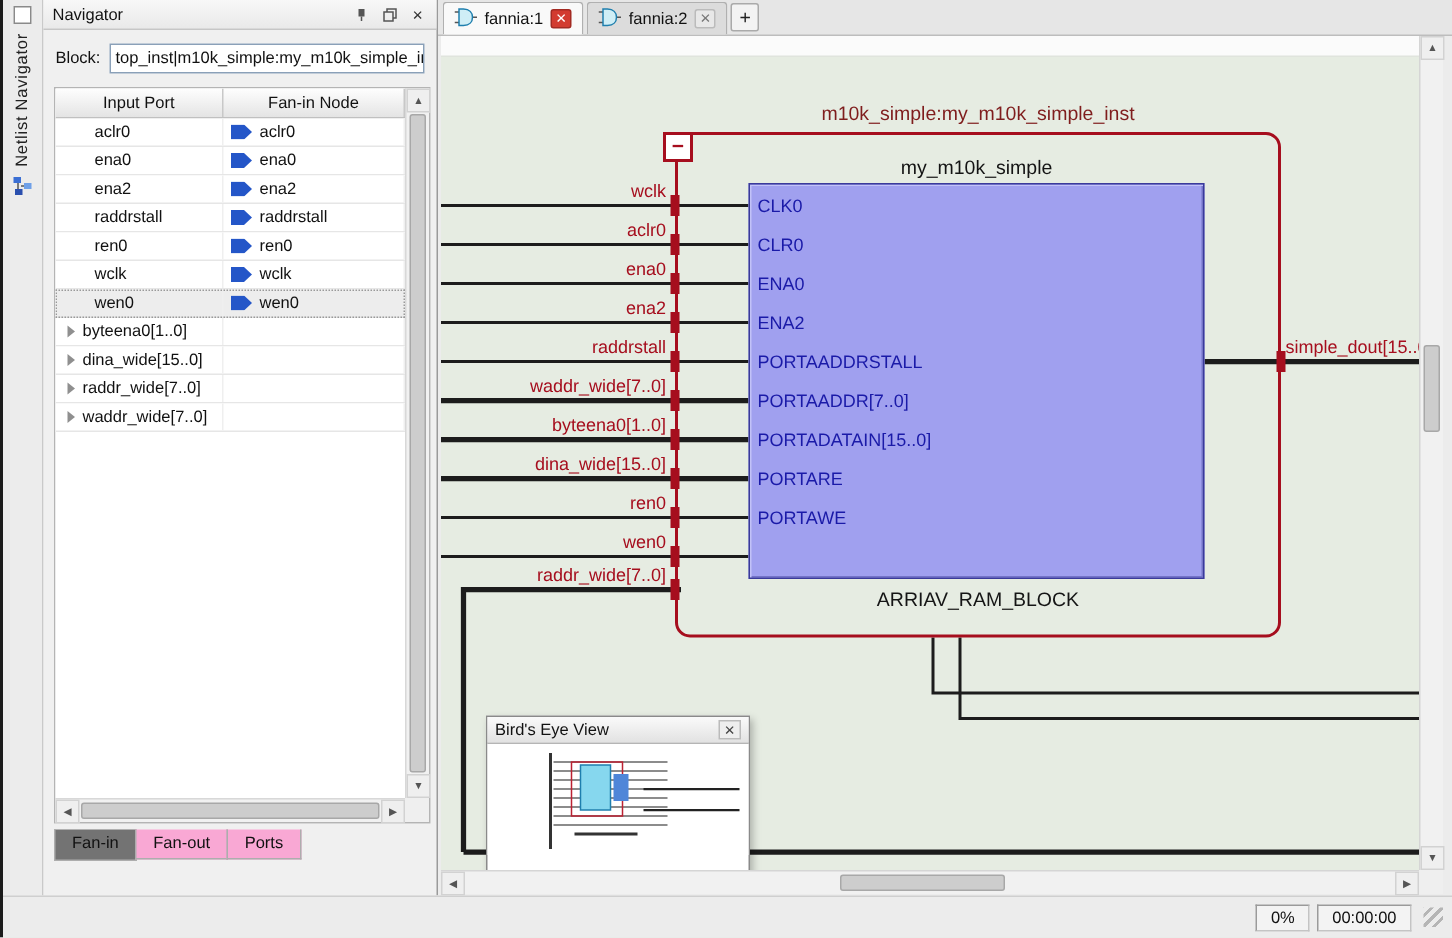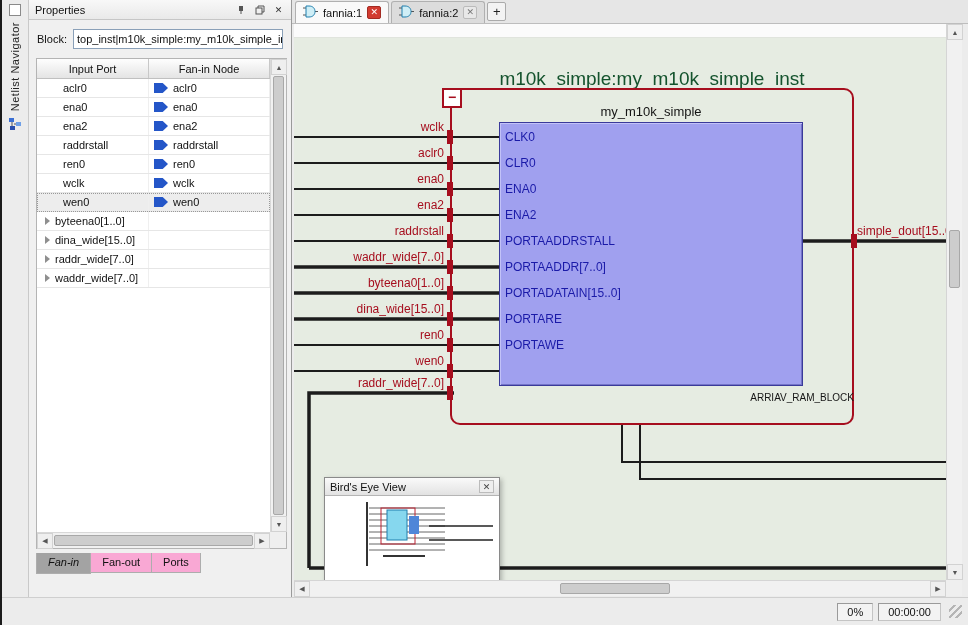--- a/index.html
+++ b/index.html
@@ -36,44 +36,44 @@
   .node-icon { width:14px; height:10px; background:#2456c8; clip-path:polygon(0 0,62% 0,100% 50%,62% 100%,0 100%); flex:none; }
 
   .tbl-vscroll { position:absolute; right:0; top:0; width:16px; bottom:16px; background:#f1f1f1; border-left:1px solid #d8d8d8; }
   .tbl-hscroll { position:absolute; left:0; bottom:0; right:16px; height:16px; background:#f1f1f1; border-top:1px solid #d8d8d8; }
   .sb-btn { position:absolute; width:16px; height:16px; display:flex; align-items:center; justify-content:center; font-size:7px; color:#555; background:#efefef; border:1px solid #d2d2d2; }
   .sb-thumb { position:absolute; background:#cdcdcd; border:1px solid #a8a8a8; border-radius:2px; }
   .tbl-corner { position:absolute; right:0; bottom:0; width:16px; height:16px; background:#efefef; }
 
   .props-tabs { position:absolute; left:7px; top:553px; height:21px; display:flex; }
   .ptab { font-size:11px; color:#111; padding:3px 11px 0 11px; border:1px solid #adadad; border-top:none; background:#f9a8d4; margin-right:-1px; height:20px; }
-  .ptab.active { background:#a3a3a3; height:21px;font-style:italic; }
+  .ptab.active { background:#737373; height:21px; }
 
   
   .main { position:absolute; left:290px; top:0; width:678px; height:597px; background:#ececec; }
   .doc-tabbar { position:absolute; top:0; left:0; right:0; height:24px; background:#e6e6e6; border-bottom:1px solid #bdbdbd; display:flex; align-items:flex-end; padding-left:3px; }
   .dtab { height:22px; display:flex; align-items:center; gap:5px; padding:0 7px; border:1px solid #b0b0b0; border-bottom:none; border-radius:3px 3px 0 0; background:#dcdcdc; margin-right:2px; font-size:11px; color:#111; }
   .dtab.active { background:#f9f9f9; }
   .dtab-close { width:14px; height:13px; border-radius:2px; display:flex; align-items:center; justify-content:center; font-size:9px; line-height:1; }
   .dtab-close.red { background:#d23b30; color:#fff; border:1px solid #a32a22; }
   .dtab-close.gray { background:#e8e8e8; color:#777; border:1px solid #bbb; }
   .newtab-btn { width:19px; height:19px; border:1px solid #aaa; background:#f3f3f3; border-radius:2px; display:flex; align-items:center; justify-content:center; font-size:13px; color:#222; margin-bottom:2px; }
 
   .canvas { position:absolute; left:2px; top:24px; width:652px; height:556px; background:#e6ece2; overflow:hidden; }
   .white-band { position:absolute; top:0; left:0; right:0; height:14px; background:#fbfbfb; border-bottom:1px solid #e0e4dd; }
   svg.wires { position:absolute; left:0; top:0; }
   .red-box { position:absolute; left:156px; top:64px; width:404px; height:337px; border:2px solid #a60e1e; border-radius:10px; }
   .minus-btn { position:absolute; left:148px; top:64px; width:20px; height:20px; background:#fff; border:2px solid #a60e1e; color:#a60e1e; font-weight:bold; font-size:14px; line-height:15px; text-align:center; }
-  .inst-title { position:absolute; left:156px; top:44px; width:404px; text-align:center; color:#14532d; font-size:19px; }
+  .inst-title { position:absolute; left:156px; top:44px; width:404px; text-align:center; color:#7f1d1d; font-size:13px; }
   .purple-block { position:absolute; left:205px; top:98px; width:304px; height:264px; background:#a0a0ef; border:1px solid #3a3a9a; box-shadow:inset 1px 1px 0 #c2c2f8, inset -1px -1px 0 #7474c8; }
   .block-name { position:absolute; left:205px; top:80px; width:304px; text-align:center; color:#141414; font-size:13px; }
   .ports-left { position:absolute; left:211px; top:100px; }
   .ports-left .pl { height:26px; line-height:26px; font-size:12px; color:#1a1aa8; white-space:nowrap; }
   .port-right { position:absolute; left:330px; top:204px; width:173px; height:26px; line-height:26px; text-align:right; font-size:12px; color:#1a1aa8; white-space:nowrap; }
-  .ram-type { position:absolute; left:156px; top:368px; width:404px; text-align:right; color:#151515; font-size:10px; }
+  .ram-type { position:absolute; left:156px; top:368px; width:404px; text-align:center; color:#151515; font-size:13px; }
   .sig-label { position:absolute; right:502px; font-size:12px; color:#a60e1e; white-space:nowrap; }
   .sig-out { position:absolute; left:563px; top:200px; font-size:12px; color:#a60e1e; white-space:nowrap; }
 
   
   .birdseye { position:absolute; left:30px; top:453px; width:176px; height:117px; background:#fff; border:1px solid #8a8a8a; box-shadow:2px 2px 5px rgba(0,0,0,.25); }
   .be-title { height:18px; background:linear-gradient(#fafafa,#e2e2e2); border-bottom:1px solid #b5b5b5; display:flex; align-items:center; padding:0 5px; font-size:11px; color:#111; }
   .be-close { margin-left:auto; width:15px; height:13px; display:flex; align-items:center; justify-content:center; font-size:9px; color:#444; border:1px solid #bbb; background:#eee; }
   .be-body { position:relative; height:74px; background:#fff; overflow:hidden; }
 
   
@@ -99,21 +99,21 @@
           <rect x="1" y="1" width="5" height="4" fill="#3b6fd4"></rect>
           <rect x="8" y="5" width="5" height="4" fill="#6fa0e8"></rect>
           <rect x="2" y="9" width="5" height="4" fill="#2a4fae"></rect>
           <path d="M4 5 v4 M6 7 h2" stroke="#555" fill="none"></path>
         </svg>
     </span>
   </div>
 
   <div class="props">
     <div class="props-titlebar">
-      <span class="props-title">Properties</span>
+      <span class="props-title">Navigator</span>
       <span class="tb-btn">
           <svg width="10" height="10" viewBox="0 0 10 10">
             <rect x="3" y="1" width="4" height="5" fill="#555"></rect>
             <line x1="5" y1="6" x2="5" y2="9" stroke="#555"></line>
           </svg>
         </span>
       <span class="tb-btn">
           <svg width="10" height="10" viewBox="0 0 10 10">
             <rect x="1" y="3" width="6" height="6" fill="none" stroke="#555"></rect>
             <path d="M3 3 V1 H9 V7 H7" fill="none" stroke="#555"></path>

